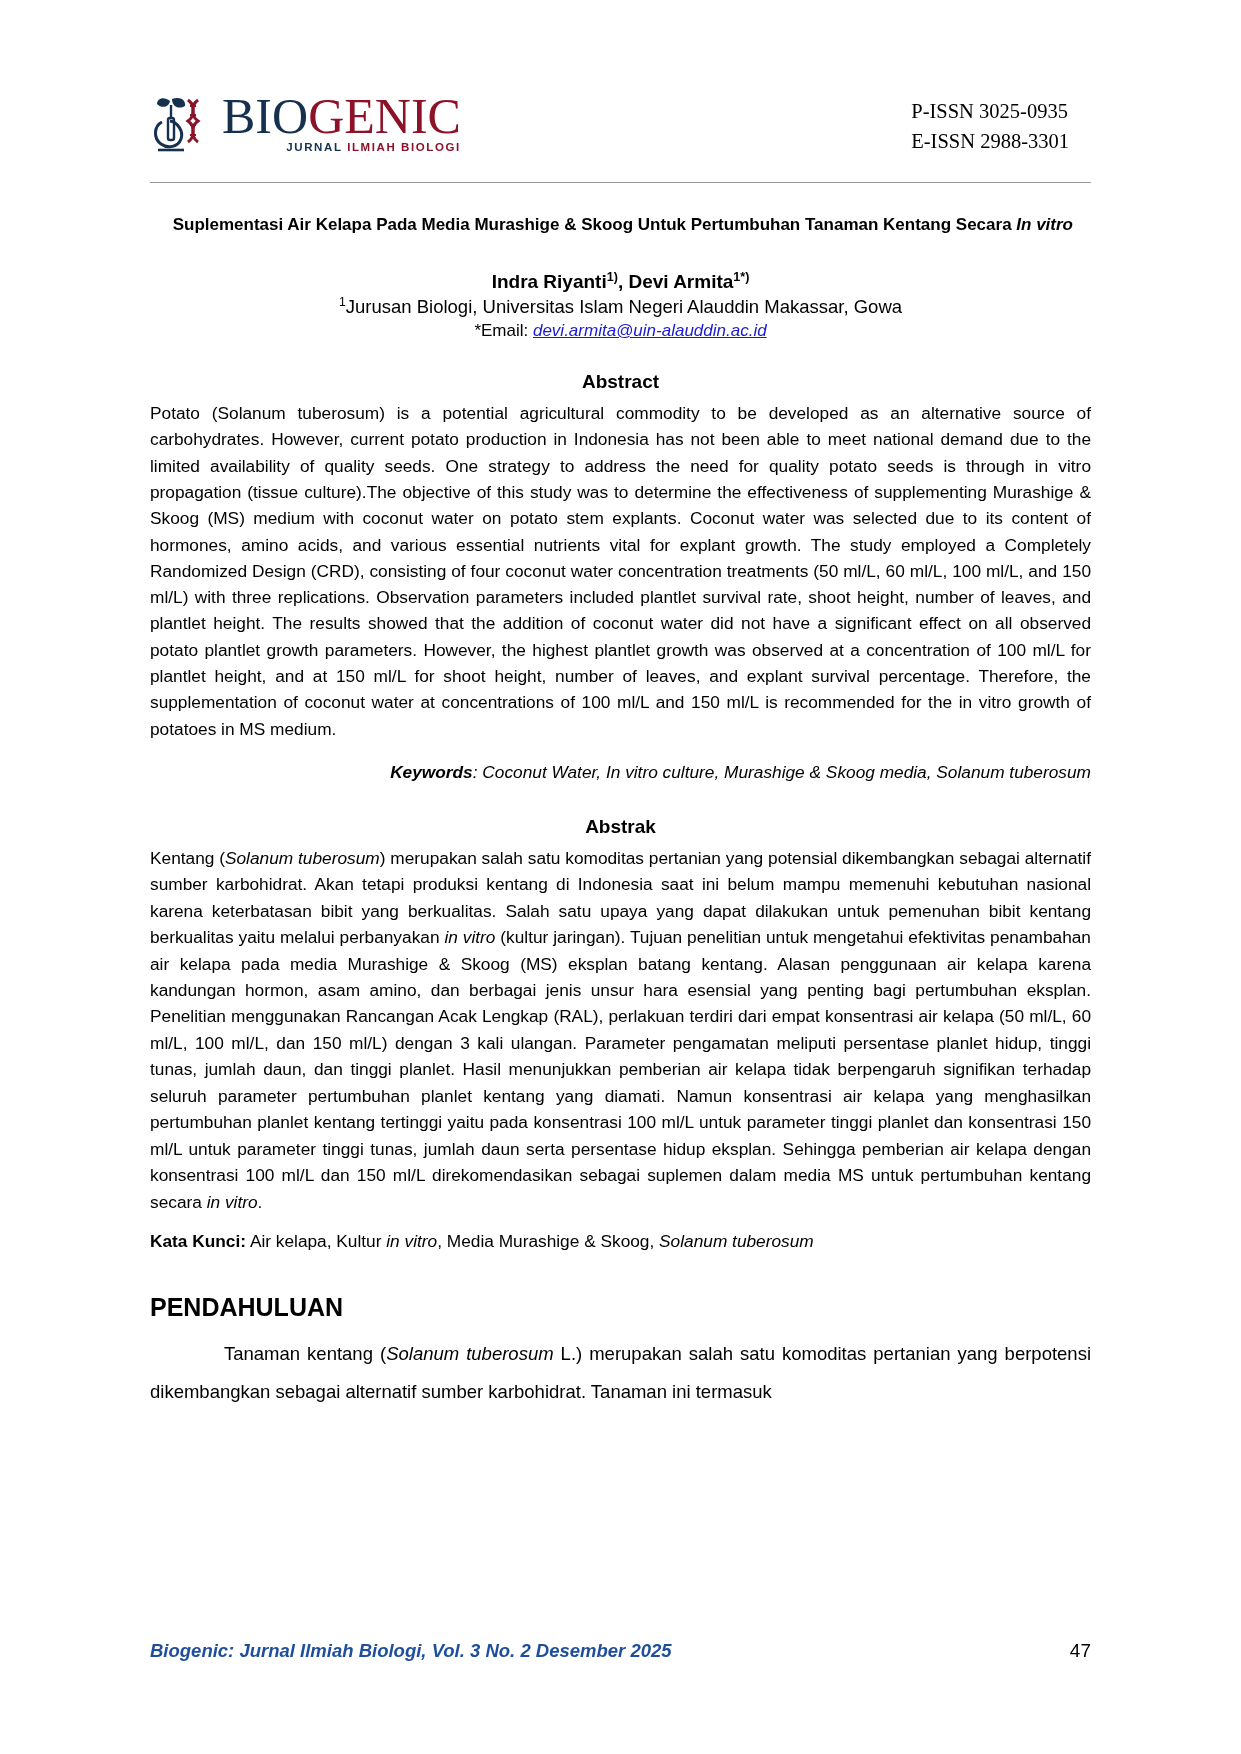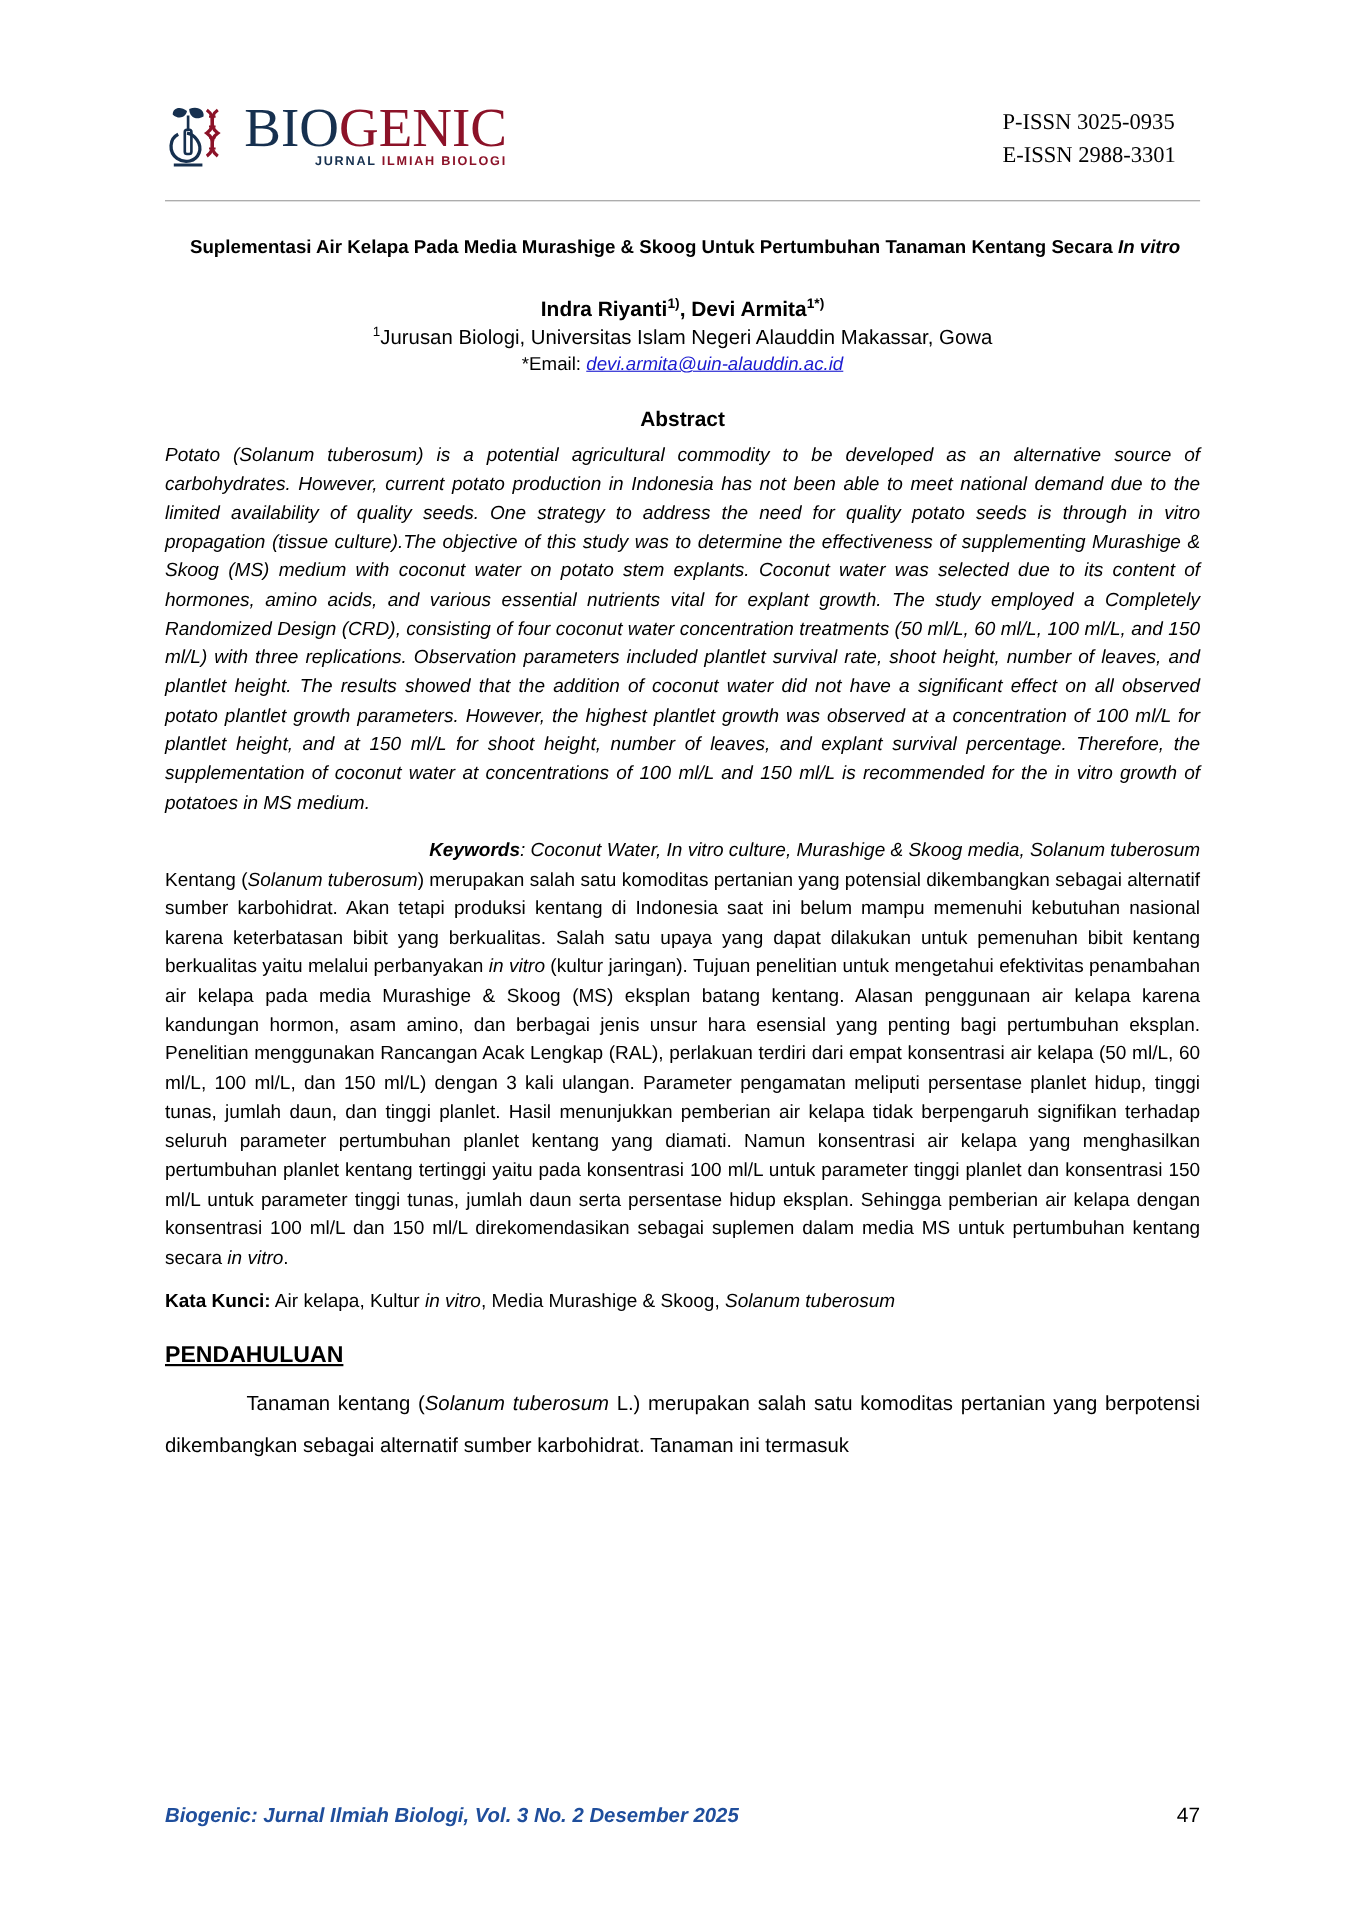--- a/index.html
+++ b/index.html
@@ -119,21 +119,20 @@
   
   .sec-head {
     font-size: 19px;
     font-weight: bold;
     text-align: center;
     margin-top: 30px;
     margin-bottom: 7px;
   }
   .abs-en {
     font-size: 17.3px;
-    font-style: italic;
     line-height: 1.52;
     text-align: justify;
     text-justify: inter-word;
   }
   .kw-en {
     font-size: 17.3px;
     font-style: italic;
     line-height: 1.5;
     margin-top: 18px;
     text-align: right;
@@ -150,24 +149,23 @@
   .kw-id {
     font-size: 17.3px;
     line-height: 1.5;
     margin-top: 14px;
   }
   .kw-id b { font-weight: bold; }
   .kw-id i { font-style: italic; }
 
   
   .body-head {
-    font-size: 21px;
-    font-weight: bold;
-    margin-top: 24px;
-    text-decoration: underline;
+    font-size: 25px;
+    font-weight: bold;
+    margin-top: 38px;
   }
   .body-par {
     font-size: 18.5px;
     line-height: 2.03;
     text-align: justify;
     text-justify: inter-word;
     text-indent: 74px;
     margin-top: 13px;
   }
   .body-par i { font-style: italic; }
@@ -245,20 +243,21 @@
   </div>
 
   <div class="affil"><sup>1</sup><span>Jurusan Biologi, Universitas Islam Negeri Alauddin Makassar, Gowa</span></div>
 
   <div class="email-line"><span>*Email: </span><span class="email-link">devi.armita@uin-alauddin.ac.id</span></div>
 
   <div class="sec-head">Abstract</div>
   <div class="abs-en">Potato (Solanum tuberosum) is a potential agricultural commodity to be developed as an alternative source of carbohydrates. However, current potato production in Indonesia has not been able to meet national demand due to the limited availability of quality seeds. One strategy to address the need for quality potato seeds is through in vitro propagation (tissue culture).The objective of this study was to determine the effectiveness of supplementing Murashige &amp; Skoog (MS) medium with coconut water on potato stem explants. Coconut water was selected due to its content of hormones, amino acids, and various essential nutrients vital for explant growth. The study employed a Completely Randomized Design (CRD), consisting of four coconut water concentration treatments (50 ml/L, 60 ml/L, 100 ml/L, and 150 ml/L) with three replications. Observation parameters included plantlet survival rate, shoot height, number of leaves, and plantlet height. The results showed that the addition of coconut water did not have a significant effect on all observed potato plantlet growth parameters. However, the highest plantlet growth was observed at a concentration of 100 ml/L for plantlet height, and at 150 ml/L for shoot height, number of leaves, and explant survival percentage. Therefore, the supplementation of coconut water at concentrations of 100 ml/L and 150 ml/L is recommended for the in vitro growth of potatoes in MS medium.</div>
   <div class="kw-en"><b>Keywords</b><span>: Coconut Water, In vitro culture, Murashige &amp; Skoog media, Solanum tuberosum</span></div>
 
+  <div class="sec-head">Abstrak</div>
   <div class="abs-id"><span>Kentang (</span><i>Solanum tuberosum</i><span>) merupakan salah satu komoditas pertanian yang potensial dikembangkan sebagai alternatif sumber karbohidrat. Akan tetapi produksi kentang di Indonesia saat ini belum mampu memenuhi kebutuhan nasional karena keterbatasan bibit yang berkualitas. Salah satu upaya yang dapat dilakukan untuk pemenuhan bibit kentang berkualitas yaitu melalui perbanyakan </span><i>in vitro</i><span> (kultur jaringan). Tujuan penelitian untuk mengetahui efektivitas penambahan air kelapa pada media Murashige &amp; Skoog (MS) eksplan batang kentang. Alasan penggunaan air kelapa karena kandungan hormon, asam amino, dan berbagai jenis unsur hara esensial yang penting bagi pertumbuhan eksplan. Penelitian menggunakan Rancangan Acak Lengkap (RAL), perlakuan terdiri dari empat konsentrasi air kelapa (50 ml/L, 60 ml/L, 100 ml/L, dan 150 ml/L) dengan 3 kali ulangan. Parameter pengamatan meliputi persentase planlet hidup, tinggi tunas, jumlah daun, dan tinggi planlet. Hasil menunjukkan pemberian air kelapa tidak berpengaruh signifikan terhadap seluruh parameter pertumbuhan planlet kentang yang diamati. Namun konsentrasi air kelapa yang menghasilkan pertumbuhan planlet kentang tertinggi yaitu pada konsentrasi 100 ml/L untuk parameter tinggi planlet dan konsentrasi 150 ml/L untuk parameter tinggi tunas, jumlah daun serta persentase hidup eksplan. Sehingga pemberian air kelapa dengan konsentrasi 100 ml/L dan 150 ml/L direkomendasikan sebagai suplemen dalam media MS untuk pertumbuhan kentang secara </span><i>in vitro</i><span>.</span></div>
 
   <div class="kw-id"><b>Kata Kunci:</b><span> Air kelapa, Kultur </span><i>in vitro</i><span>, Media Murashige &amp; Skoog, </span><i>Solanum tuberosum</i></div>
 
   <div class="body-head">PENDAHULUAN</div>
   <div class="body-par"><span>Tanaman kentang (</span><i>Solanum tuberosum</i><span> L.) merupakan salah satu komoditas pertanian yang berpotensi dikembangkan sebagai alternatif sumber karbohidrat. Tanaman ini termasuk</span></div>
 
   <div class="footer">
     <div class="footer-left">Biogenic: Jurnal Ilmiah Biologi, Vol. 3 No. 2 Desember 2025</div>
     <div class="footer-right">47</div>

